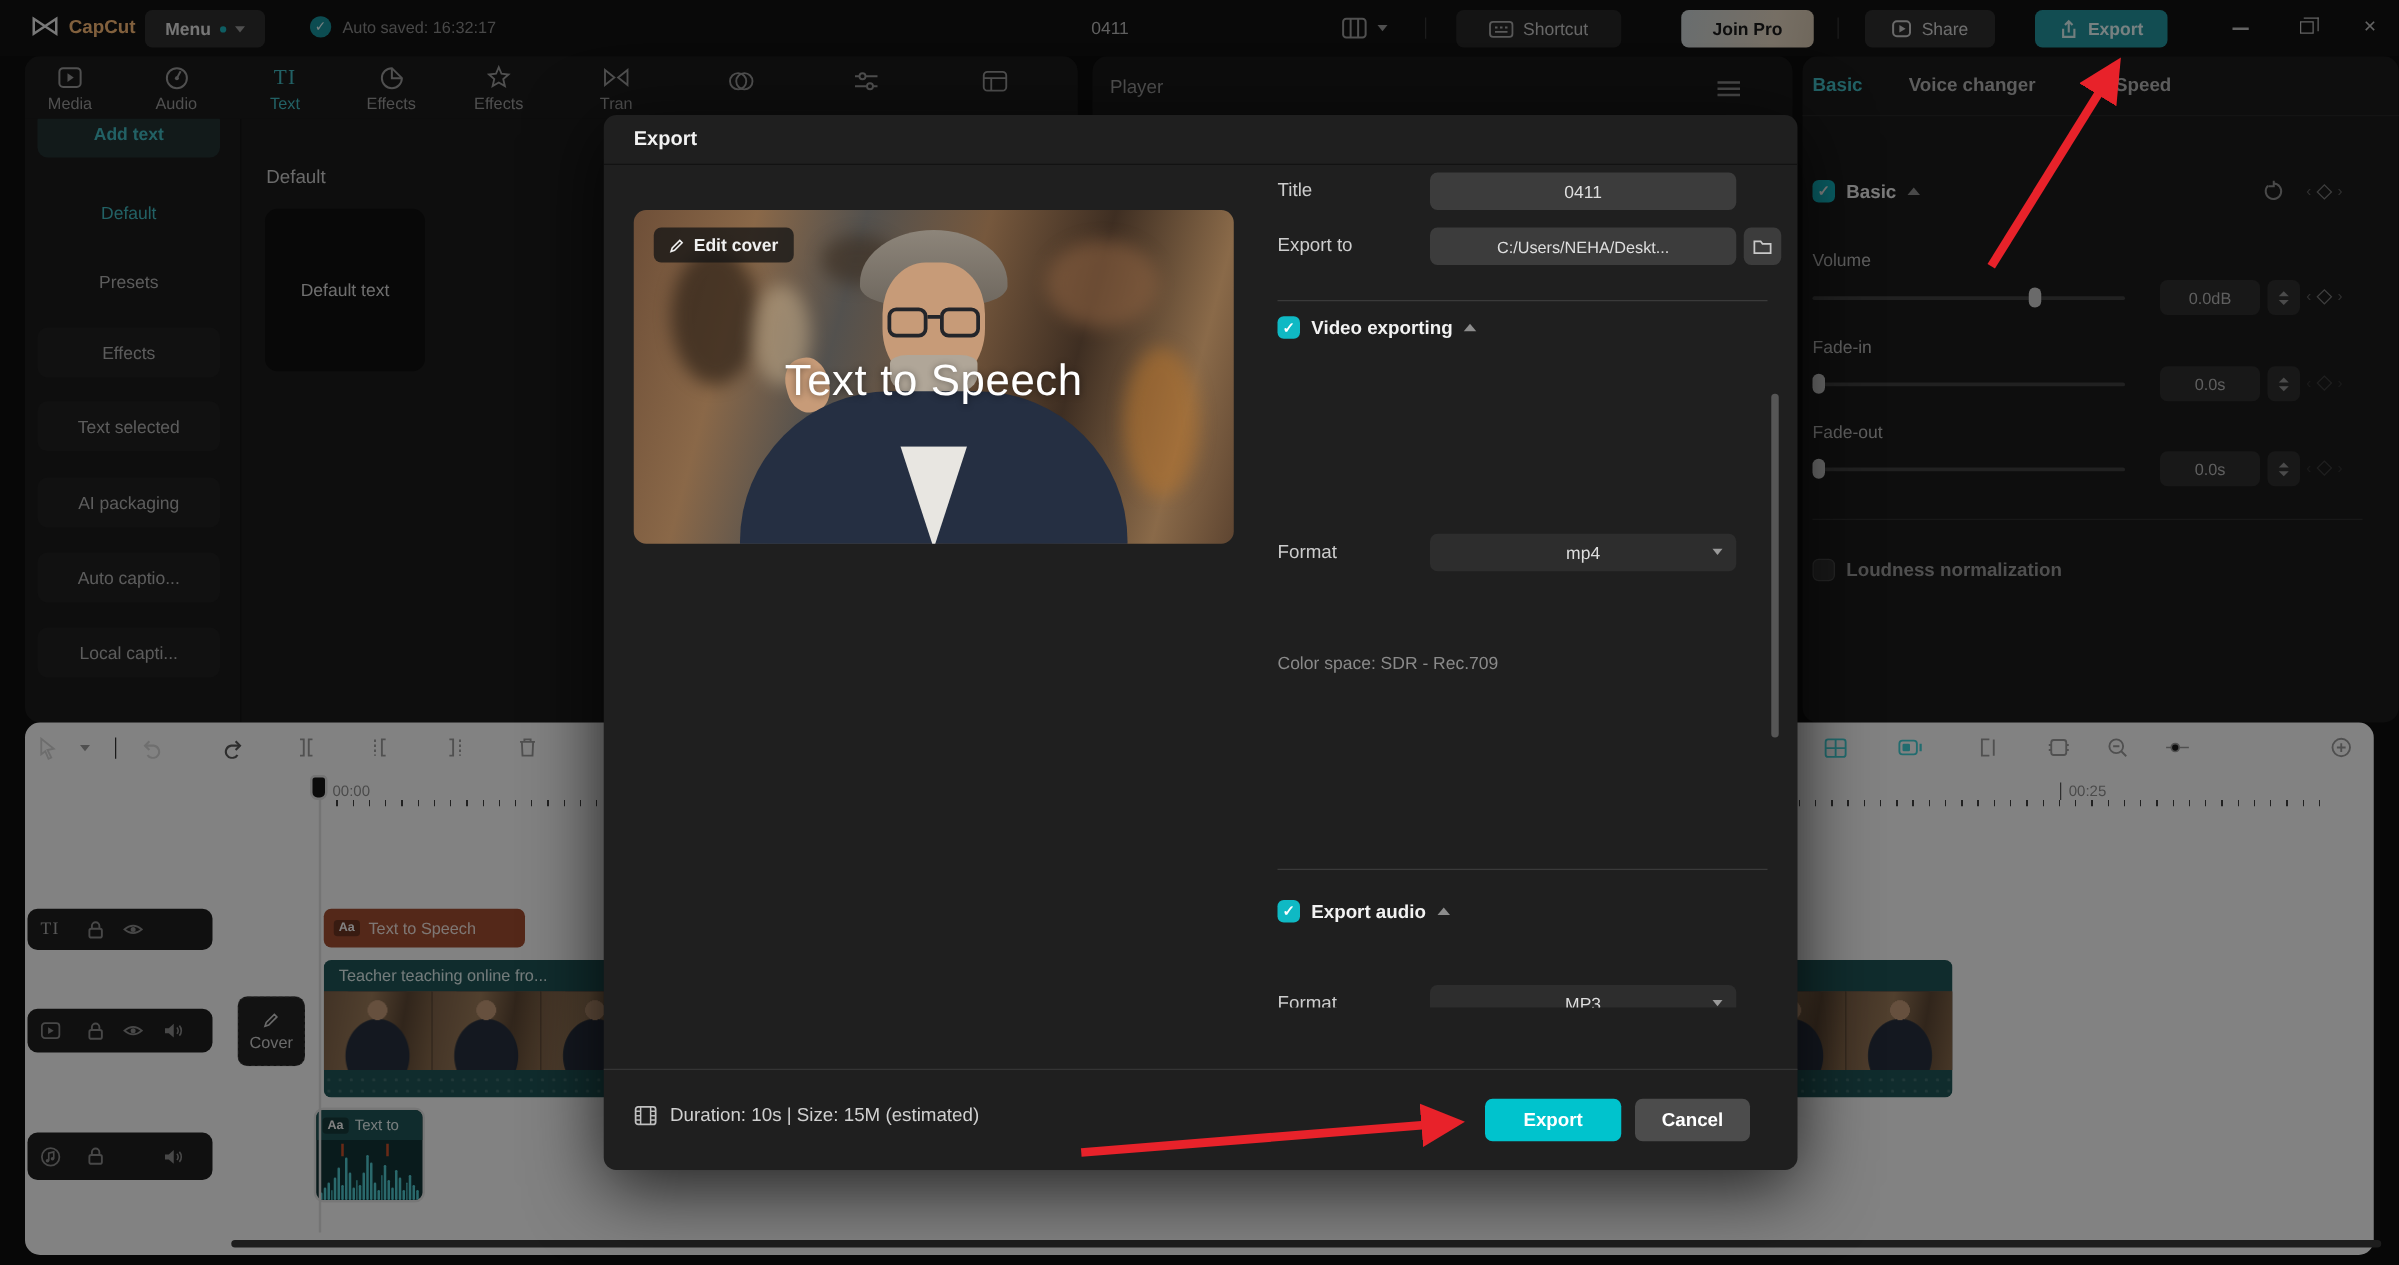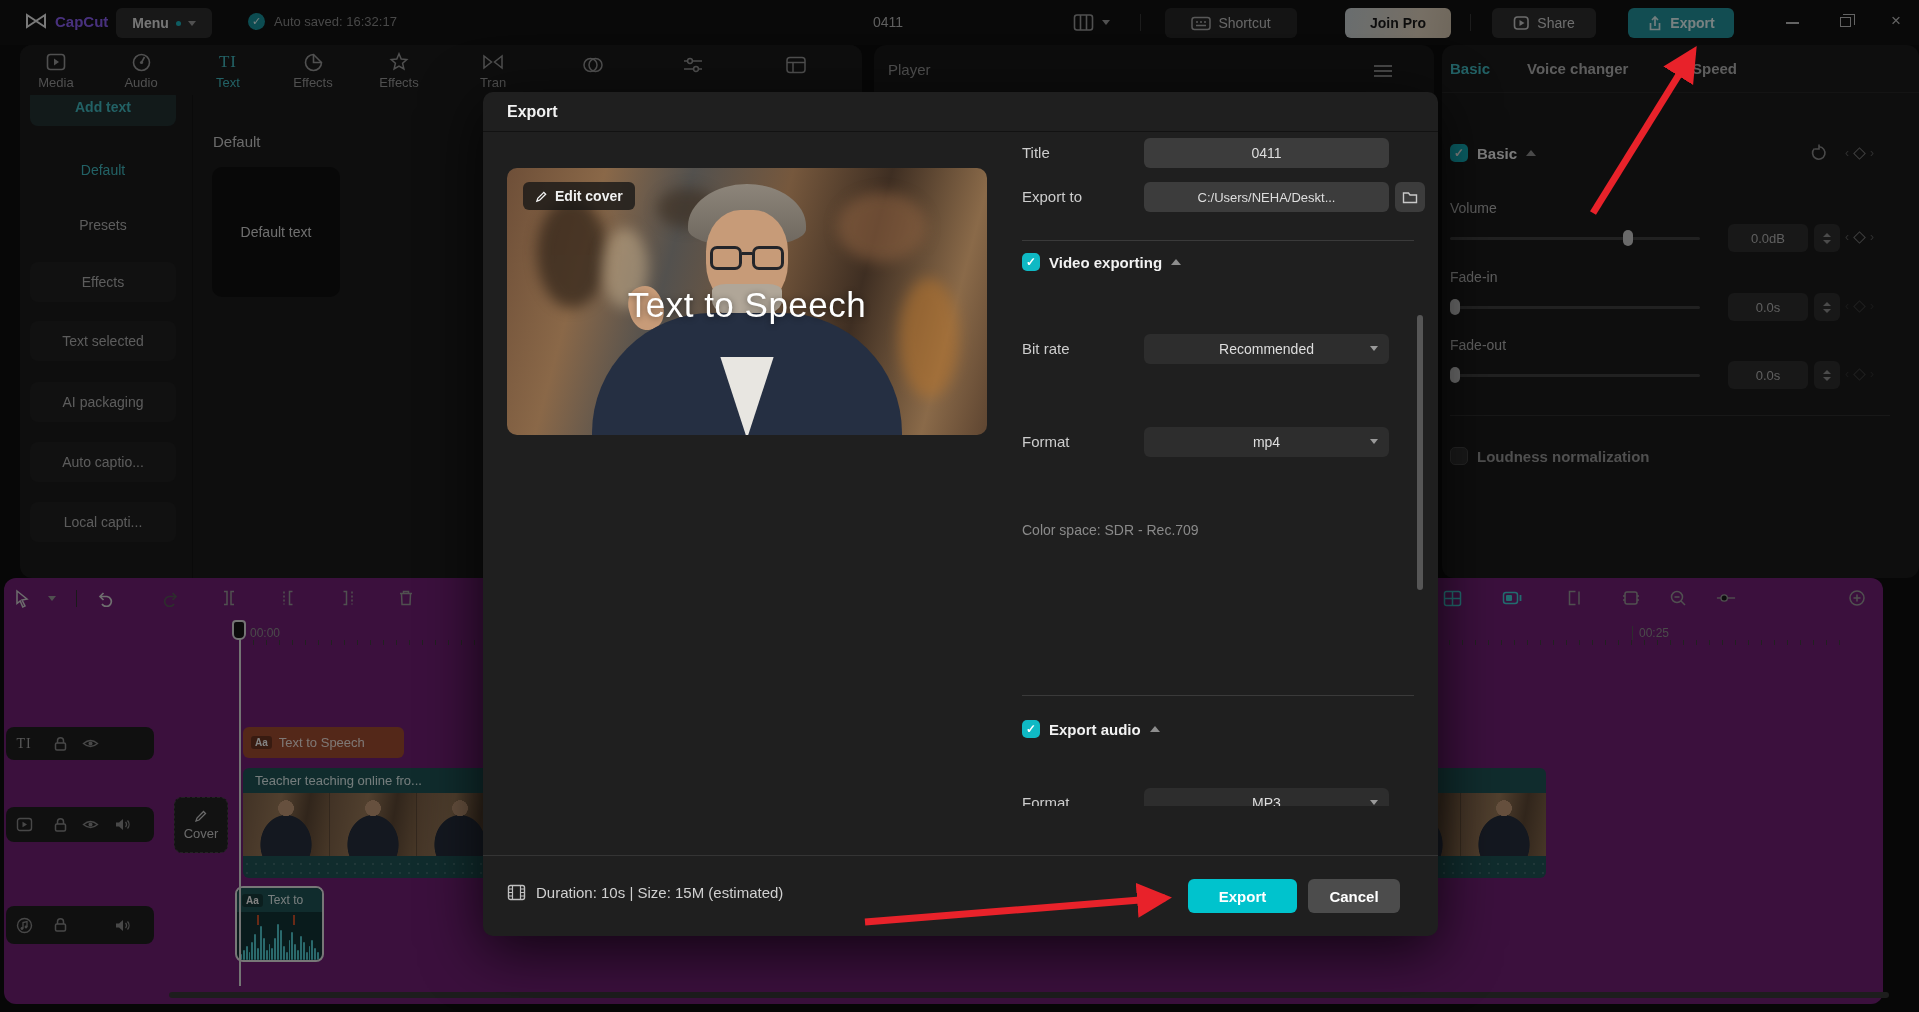--- a/index.html
+++ b/index.html
@@ -2,21 +2,21 @@
 <html><head>
 <meta charset="utf-8">
 <style>
 *{margin:0;padding:0;box-sizing:border-box}
 html,body{width:1919px;height:1012px;overflow:hidden}
 body{background:#080808;font-family:"Liberation Sans",sans-serif;color:#ccc;position:relative}
 .abs{position:absolute}
 svg{display:block}
 
 .topbar{position:absolute;left:0;top:0;width:1919px;height:45px;background:#0c0c0c;z-index:5}
-.logo{position:absolute;left:24px;top:11px;display:flex;align-items:center;gap:7px;color:#8b5cf6;font-weight:bold;font-size:15px}
+.logo{position:absolute;left:24px;top:11px;display:flex;align-items:center;gap:7px;color:#fdba74;font-weight:bold;font-size:15px}
 .pill{position:absolute;top:8px;height:30px;border-radius:6px;background:#2b2b2b;display:flex;align-items:center;justify-content:center;gap:7px;font-size:14px;color:#d6d6d6}
 .menu-pill{left:116px;width:96px;font-weight:bold;color:#e6e6e6}
 .teal-dot{width:5px;height:5px;border-radius:50%;background:#17b5bf}
 .caretdn{width:0;height:0;border-left:4px solid transparent;border-right:4px solid transparent;border-top:5px solid #9a9a9a}
 .autosave{position:absolute;left:248px;top:13px;display:flex;align-items:center;gap:9px;font-size:13px;color:#8a8a8a}
 .savedot{width:17px;height:17px;border-radius:50%;background:#13939c;color:#eafeff;font-size:11px;display:flex;align-items:center;justify-content:center}
 .proj-title{position:absolute;left:808px;top:14px;width:160px;text-align:center;font-size:14px;color:#b8b8b8}
 .tb-divider{position:absolute;top:14px;width:1px;height:17px;background:#333}
 .shortcut-pill{left:1165px;width:132px;background:#232323;color:#c8c8c8}
 .joinpro-pill{left:1345px;width:106px;background:linear-gradient(100deg,#ccd5d8,#e7d8c3 70%,#d9c9b2);color:#141414;font-weight:bold}
@@ -25,21 +25,21 @@
 .winbtn{position:absolute;top:15px;color:#c0c0c0;cursor:default}
 .minimize-bar{width:13px;height:2px;background:#c0c0c0;top:22px}
 .restore-box{width:11px;height:10px;border:1.5px solid #c0c0c0;top:17px}
 .restore-box::before{content:"";position:absolute;left:2px;top:-4px;width:11px;height:10px;border:1.5px solid #c0c0c0;border-bottom:none;border-left:none}
 .close-x{font-size:17px;top:12px;line-height:17px}
 
 .panel{position:absolute;background:#161616;border-radius:12px}
 .media-panel{left:20px;top:45px;width:842px;height:533px}
 .player-panel{left:874px;top:45px;width:560px;height:533px;background:#141414}
 .right-panel{left:1442px;top:45px;width:477px;height:533px}
-.timeline-panel{left:4px;top:578px;width:1879px;height:426px;background:#701a75}
+.timeline-panel{left:20px;top:578px;width:1879px;height:426px;background:#ffffff}
 
 .tabrow{position:absolute;left:0;top:0;width:100%;height:50px;background:#161616;border-radius:12px 12px 0 0;z-index:3}
 .mtab{position:absolute;top:6px;width:66px;text-align:center;color:#9a9a9a;font-size:13px}
 .mtab .ticon{height:22px;display:flex;align-items:center;justify-content:center}
 .mtab .tlabel{margin-top:2px;white-space:nowrap}
 .mtab.active{color:#3fbdc4}
 .iconotab{position:absolute;top:10px;width:22px;height:22px}
 .addtext-btn{position:absolute;left:10px;top:43px;width:146px;height:38px;background:#1e2e2f;border-radius:8px;color:#3fbdc4;font-weight:bold;font-size:14px;display:flex;align-items:center;justify-content:center;z-index:2}
 .side-item{position:absolute;left:10px;width:146px;height:40px;border-radius:8px;display:flex;align-items:center;justify-content:center;font-size:14px;color:#b3b3b3}
 .side-item.pillbg{background:#1c1c1c}
@@ -656,27 +656,20 @@
             <path d="M1.5,2 h5 l1.5,2 h6.5 v7.5 h-13 Z" fill="none" stroke="#c9c9c9" stroke-width="1.4"></path>
           </svg>
         </div>
     </div>
     <div class="ddivider" style="top:108px"></div>
     <div class="dsec" style="top:121px">
       <span class="checkbox">✓</span>
       <span class="t">Video exporting</span>
       <i class="caretup"></i>
     </div>
-    <div class="drow" style="top:202px">
-      <span class="dlabel">Bit rate</span>
-      <div class="dselect">
-          <span>Recommended</span>
-          <i class="caretdn"></i>
-        </div>
-    </div>
     <div class="drow" style="top:295px">
       <span class="dlabel">Format</span>
       <div class="dselect">
           <span>mp4</span>
           <i class="caretdn"></i>
         </div>
     </div>
     <div class="colorspace">Color space: SDR - Rec.709</div>
     <div class="ddivider" style="top:563px"></div>
     <div class="dsec" style="top:588px">

